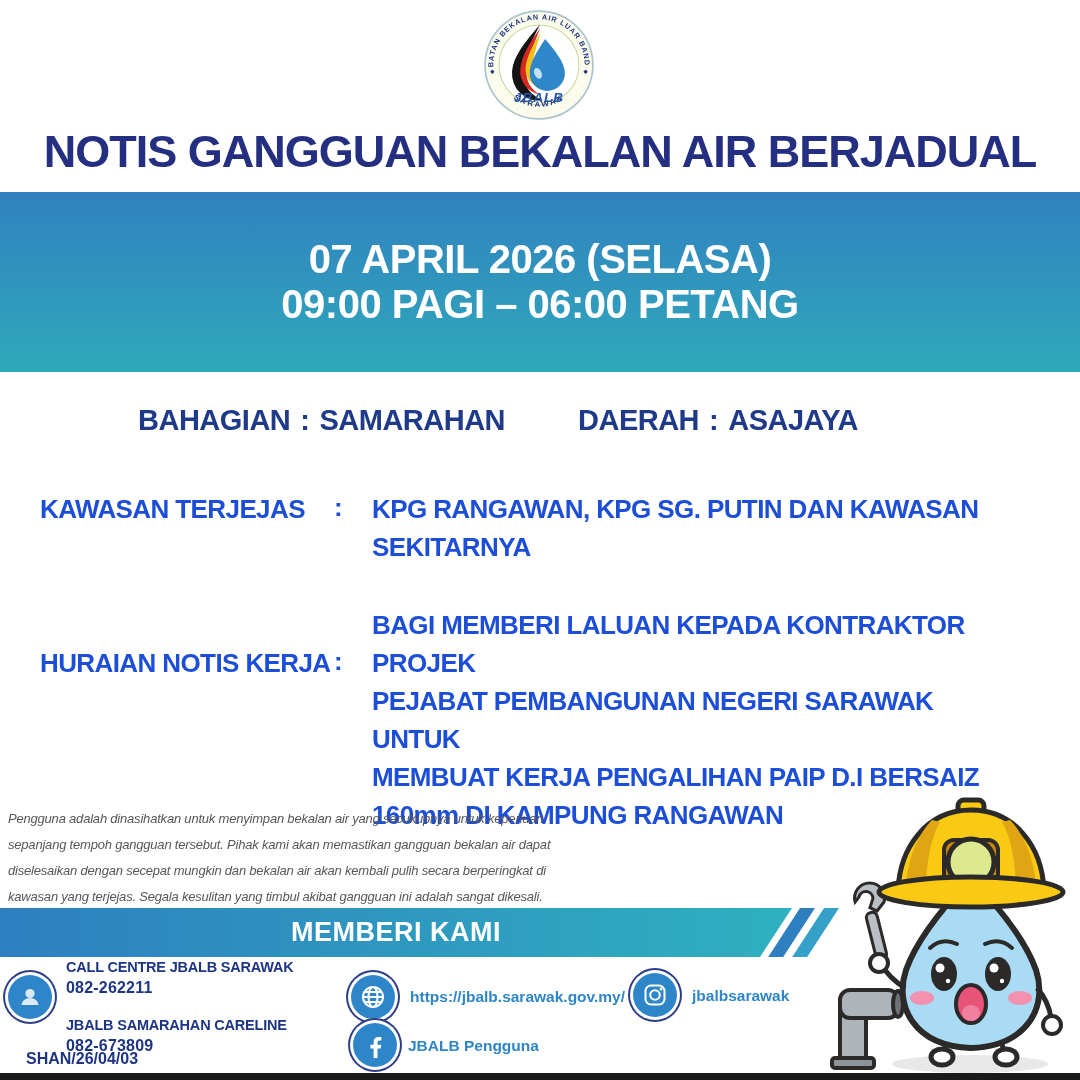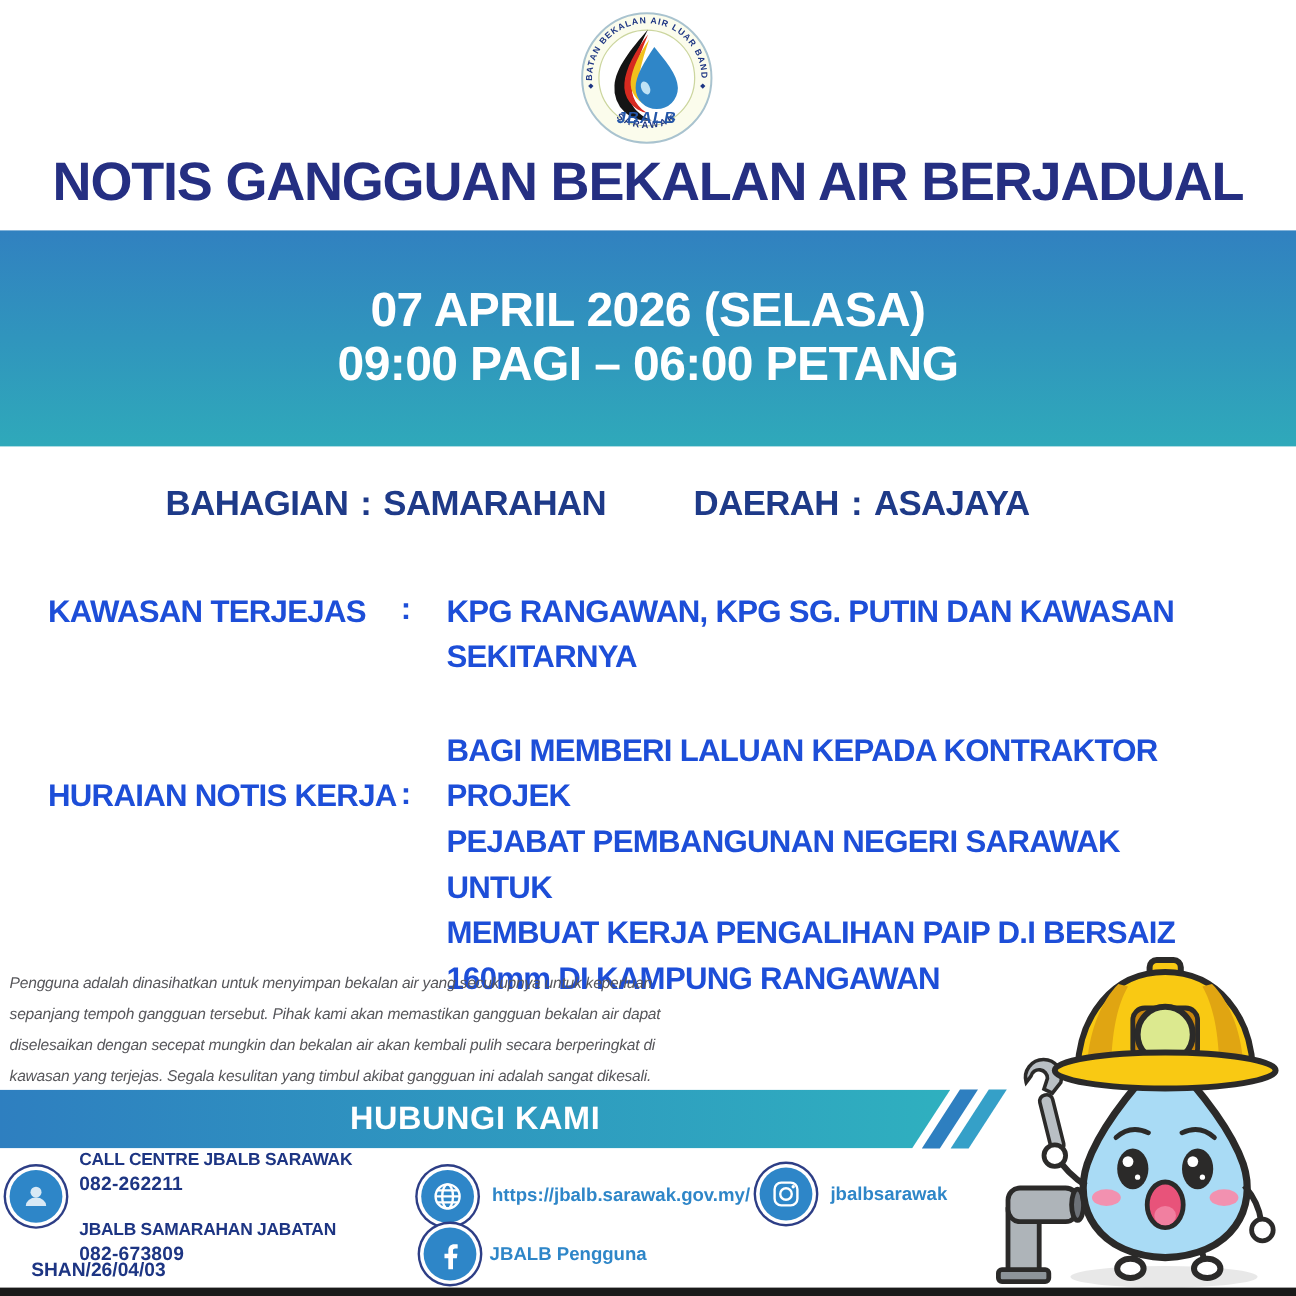--- a/index.html
+++ b/index.html
@@ -137,37 +137,37 @@
 PEJABAT PEMBANGUNAN NEGERI SARAWAK UNTUK
 MEMBUAT KERJA PENGALIHAN PAIP D.I BERSAIZ
 160mm DI KAMPUNG RANGAWAN</div>
 
   <div class="disclaimer">Pengguna adalah dinasihatkan untuk menyimpan bekalan air yang secukupnya untuk keperluan
 sepanjang tempoh gangguan tersebut. Pihak kami akan memastikan gangguan bekalan air dapat
 diselesaikan dengan secepat mungkin dan bekalan air akan kembali pulih secara berperingkat di
 kawasan yang terjejas. Segala kesulitan yang timbul akibat gangguan ini adalah sangat dikesali.</div>
 
   <div class="contact-bar">
-    <span class="bar-text">HUBUNGI KAMI</span>
+    <span class="bar-text">MEMBERI KAMI</span>
   </div>
   <div class="stripe stripe-1"></div>
   <div class="stripe stripe-2"></div>
 
   <div class="c-icon ic-person">
     <svg width="26" height="26" viewBox="0 0 26 26">
       <circle cx="13" cy="9.5" r="4.6" fill="#d9e9f5"></circle>
       <path d="M4.5,21 a8.5,7 0 0 1 17,0 z" fill="#d9e9f5"></path>
     </svg>
   </div>
   <div class="phone-block phone-1">
     <div class="phone-name">CALL CENTRE JBALB SARAWAK</div>
     <div class="phone-number">082-262211</div>
   </div>
   <div class="phone-block phone-2">
-    <div class="phone-name">JBALB SAMARAHAN JABATAN</div>
+    <div class="phone-name">JBALB SAMARAHAN CARELINE</div>
     <div class="phone-number">082-673809</div>
   </div>
 
   <div class="c-icon ic-globe">
     <svg width="26" height="26" viewBox="0 0 26 26" fill="none" stroke="#ffffff" stroke-width="2">
       <circle cx="13" cy="13" r="10"></circle>
       <ellipse cx="13" cy="13" rx="4.5" ry="10"></ellipse>
       <line x1="3" y1="13" x2="23" y2="13"></line>
       <line x1="4.5" y1="8" x2="21.5" y2="8"></line>
       <line x1="4.5" y1="18" x2="21.5" y2="18"></line>

